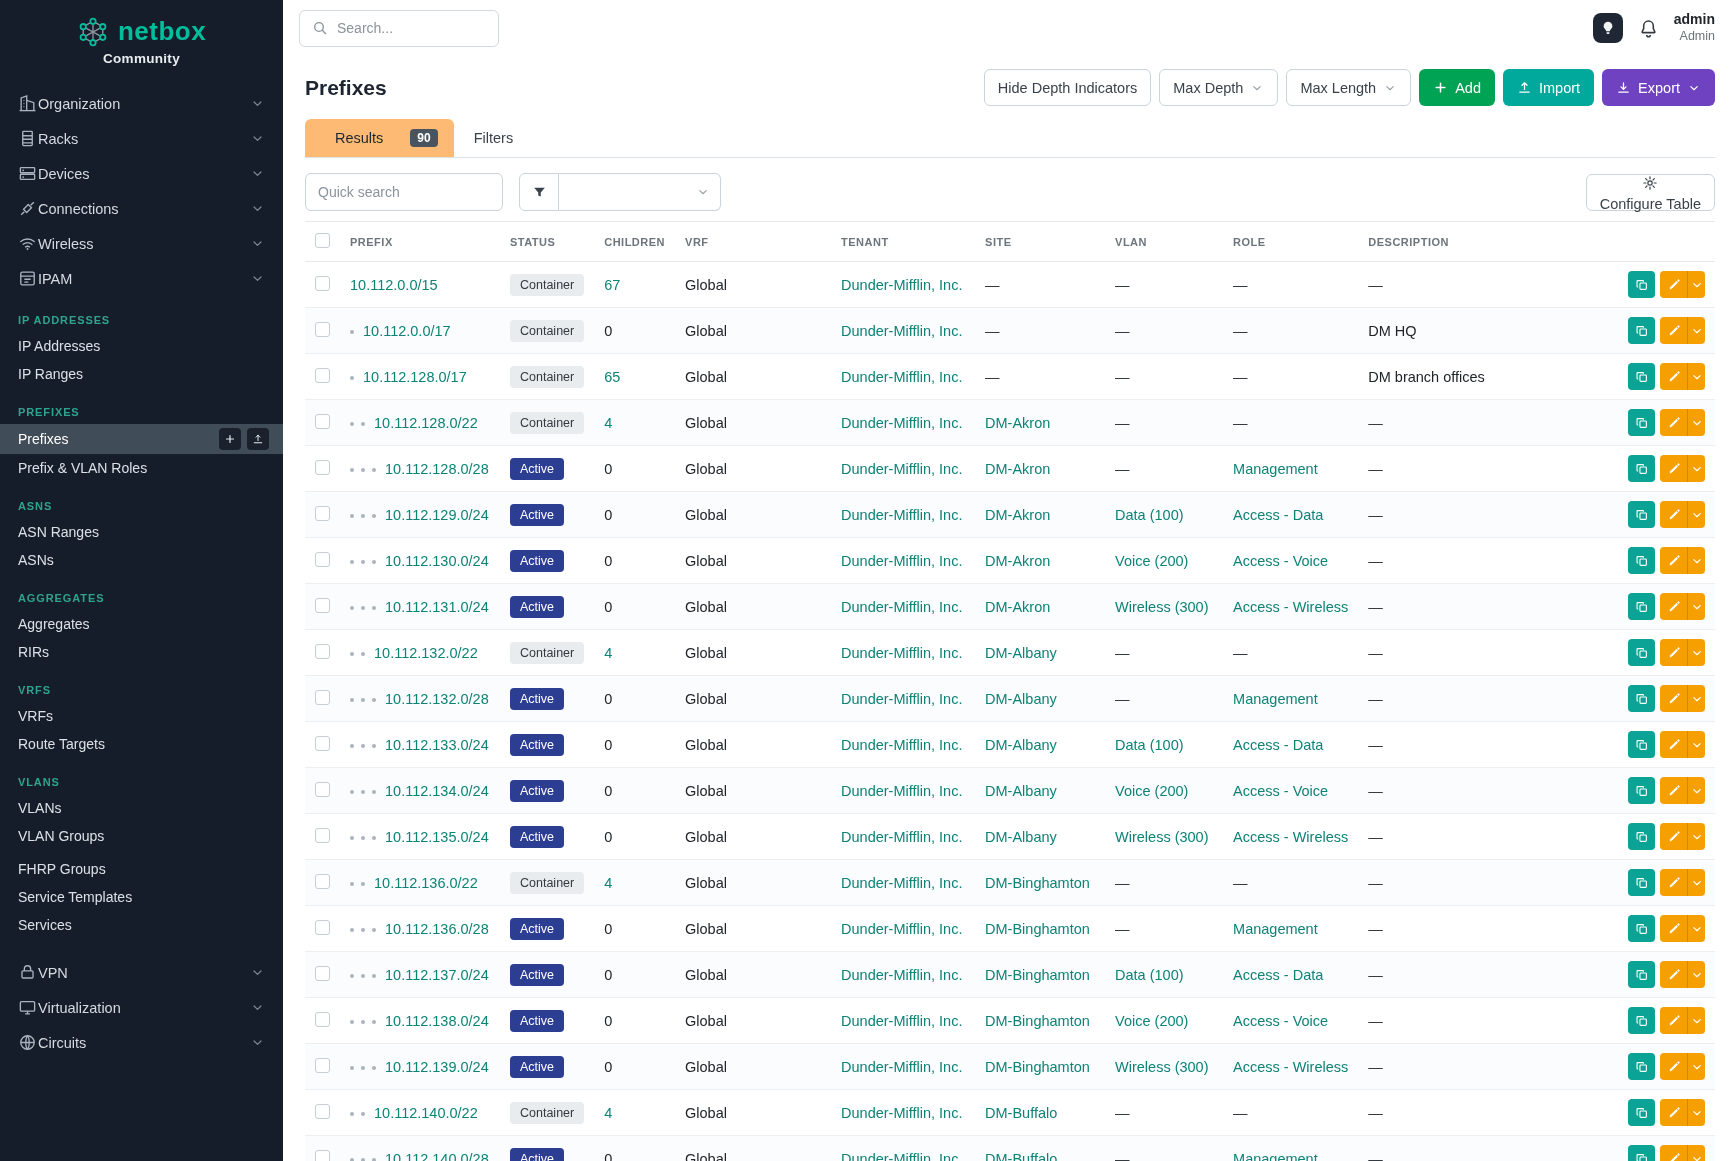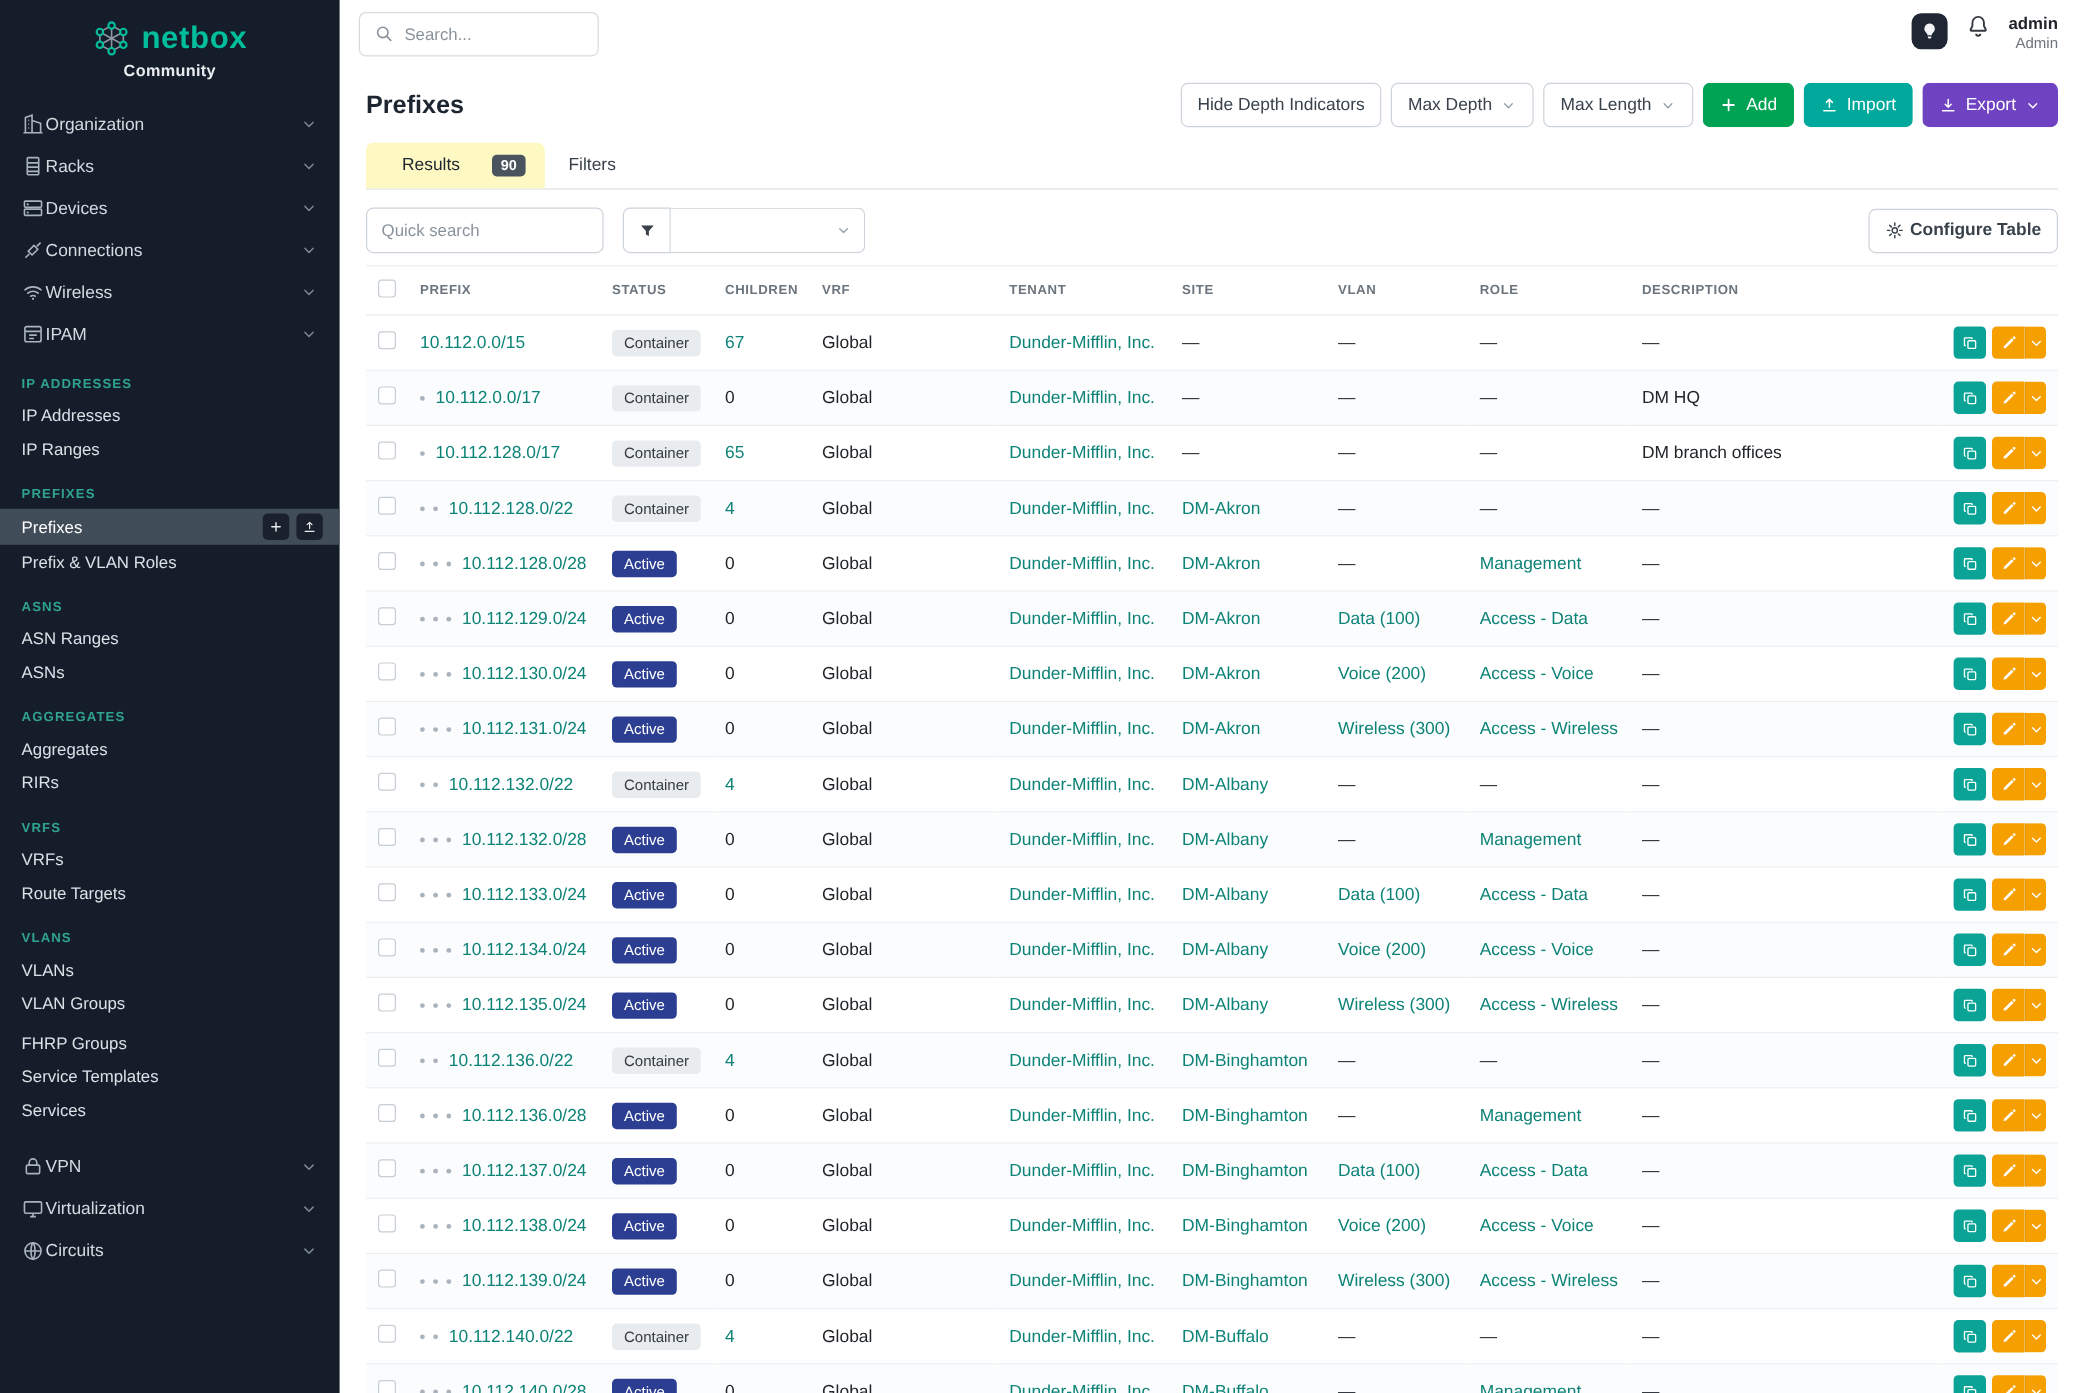--- a/index.html
+++ b/index.html
@@ -36,21 +36,21 @@
   .qa-btn svg{width:12px;height:12px;}
   .nav-bottom{margin-top:16px;}
 
   
   .main{flex:1;display:flex;flex-direction:column;height:100%;overflow:hidden;}
   .topbar{height:56px;min-height:56px;display:flex;align-items:center;justify-content:space-between;padding:0 18px 0 16px;}
   .search-box{display:flex;align-items:center;gap:9px;width:200px;height:37px;border:1px solid #d5dadf;border-radius:6px;padding:0 12px;color:#8a939c;background:#fff;}
   .search-icon svg{width:16px;height:16px;}
   .search-input{border:none;outline:none;flex:1;font-size:14px;font-family:inherit;color:#212529;background:transparent;min-width:0;}
   .search-input::placeholder{color:#8a939c;}
-  .topbar-right{display:flex;align-items:flex-start;gap:15px;}
+  .topbar-right{display:flex;align-items:center;gap:15px;}
   .theme-btn{width:30px;height:30px;border-radius:8px;background:#1e2733;border:none;color:#f1f3f5;display:flex;align-items:center;justify-content:center;}
   .theme-btn svg{width:16px;height:16px;}
   .bell-btn{background:none;border:none;color:#343a40;}
   .bell-btn svg{width:21px;height:21px;}
   .user-block{text-align:right;line-height:1.25;}
   .user-name{font-weight:700;font-size:14px;color:#212529;}
   .user-role{font-size:12.5px;color:#6c757d;}
 
   
   .content{flex:1;padding:0 18px 0 22px;overflow:hidden;display:flex;flex-direction:column;}
@@ -61,33 +61,33 @@
   .btn-outline{background:#fff;border-color:#ccd3da;color:#39424b;}
   .btn .chev svg{width:14px;height:14px;}
   .btn-outline .chev{color:#98a1aa;}
   .btn-add{background:#00a254;color:#fff;font-weight:500;}
   .btn-import{background:#00a99c;color:#fff;font-weight:500;}
   .btn-export{background:#6f42c1;color:#fff;font-weight:500;}
   .bicon svg{width:15px;height:15px;}
 
   .tabs{display:flex;gap:4px;border-bottom:1px solid #dde2e7;}
   .tab{display:flex;align-items:center;gap:9px;padding:10px 16px;font-size:14.5px;color:#39424b;border-radius:6px 6px 0 0;}
-  .tab.active{background:#fef9c3;color:#1d2530;font-weight:500;padding-left:30px;}
+  .tab.active{background:#fdba74;color:#1d2530;font-weight:500;padding-left:30px;}
   .tab-badge{background:#4a545e;color:#fff;font-size:12px;padding:2px 7px;border-radius:4px;font-weight:600;margin-left:18px;}
 
   .table-controls{display:flex;align-items:center;gap:16px;margin:15px 0 10px;}
   .quick-search{width:198px;height:38px;border:1px solid #ccd3da;border-radius:6px;padding:16px 12px;font-size:14px;font-family:inherit;outline:none;}
   .quick-search::placeholder{color:#8a939c;}
   .filter-group{display:flex;height:38px;}
   .funnel-btn{width:40px;border:1px solid #ccd3da;border-radius:6px 0 0 6px;background:#fff;color:#39424b;display:flex;align-items:center;justify-content:center;}
   .funnel-btn svg{width:15px;height:15px;}
   .filter-select{width:162px;border:1px solid #ccd3da;border-left:none;border-radius:0 6px 6px 0;display:flex;align-items:center;justify-content:flex-end;padding:0 10px;color:#98a1aa;background:#fff;}
   .filter-select svg{width:14px;height:14px;}
   .spacer{flex:1;}
-  .configure-btn{font-weight:700;gap:5px;}
+  .configure-btn{font-weight:400;gap:5px;flex-direction:column;}
   .configure-btn svg{width:16px;height:16px;}
 
   
   .table-wrap{flex:1;overflow:hidden;}
   .data-table{width:100%;border-collapse:collapse;}
   .data-table th{font-size:11px;letter-spacing:.5px;color:#6c757d;font-weight:700;text-align:left;padding:11px 10px;border-top:1px solid #e6eaee;border-bottom:1px solid #e6eaee;text-transform:uppercase;white-space:nowrap;}
   .data-table td{padding:9px 10px;border-bottom:1px solid #eceff2;font-size:14.5px;color:#212529;white-space:nowrap;vertical-align:middle;}
   .data-table tbody tr:nth-child(even){background:#fbfcfd;}
   .th-check,.td-check{width:26px;padding-right:2px;}
   .data-table th:nth-child(2){width:160px;}

